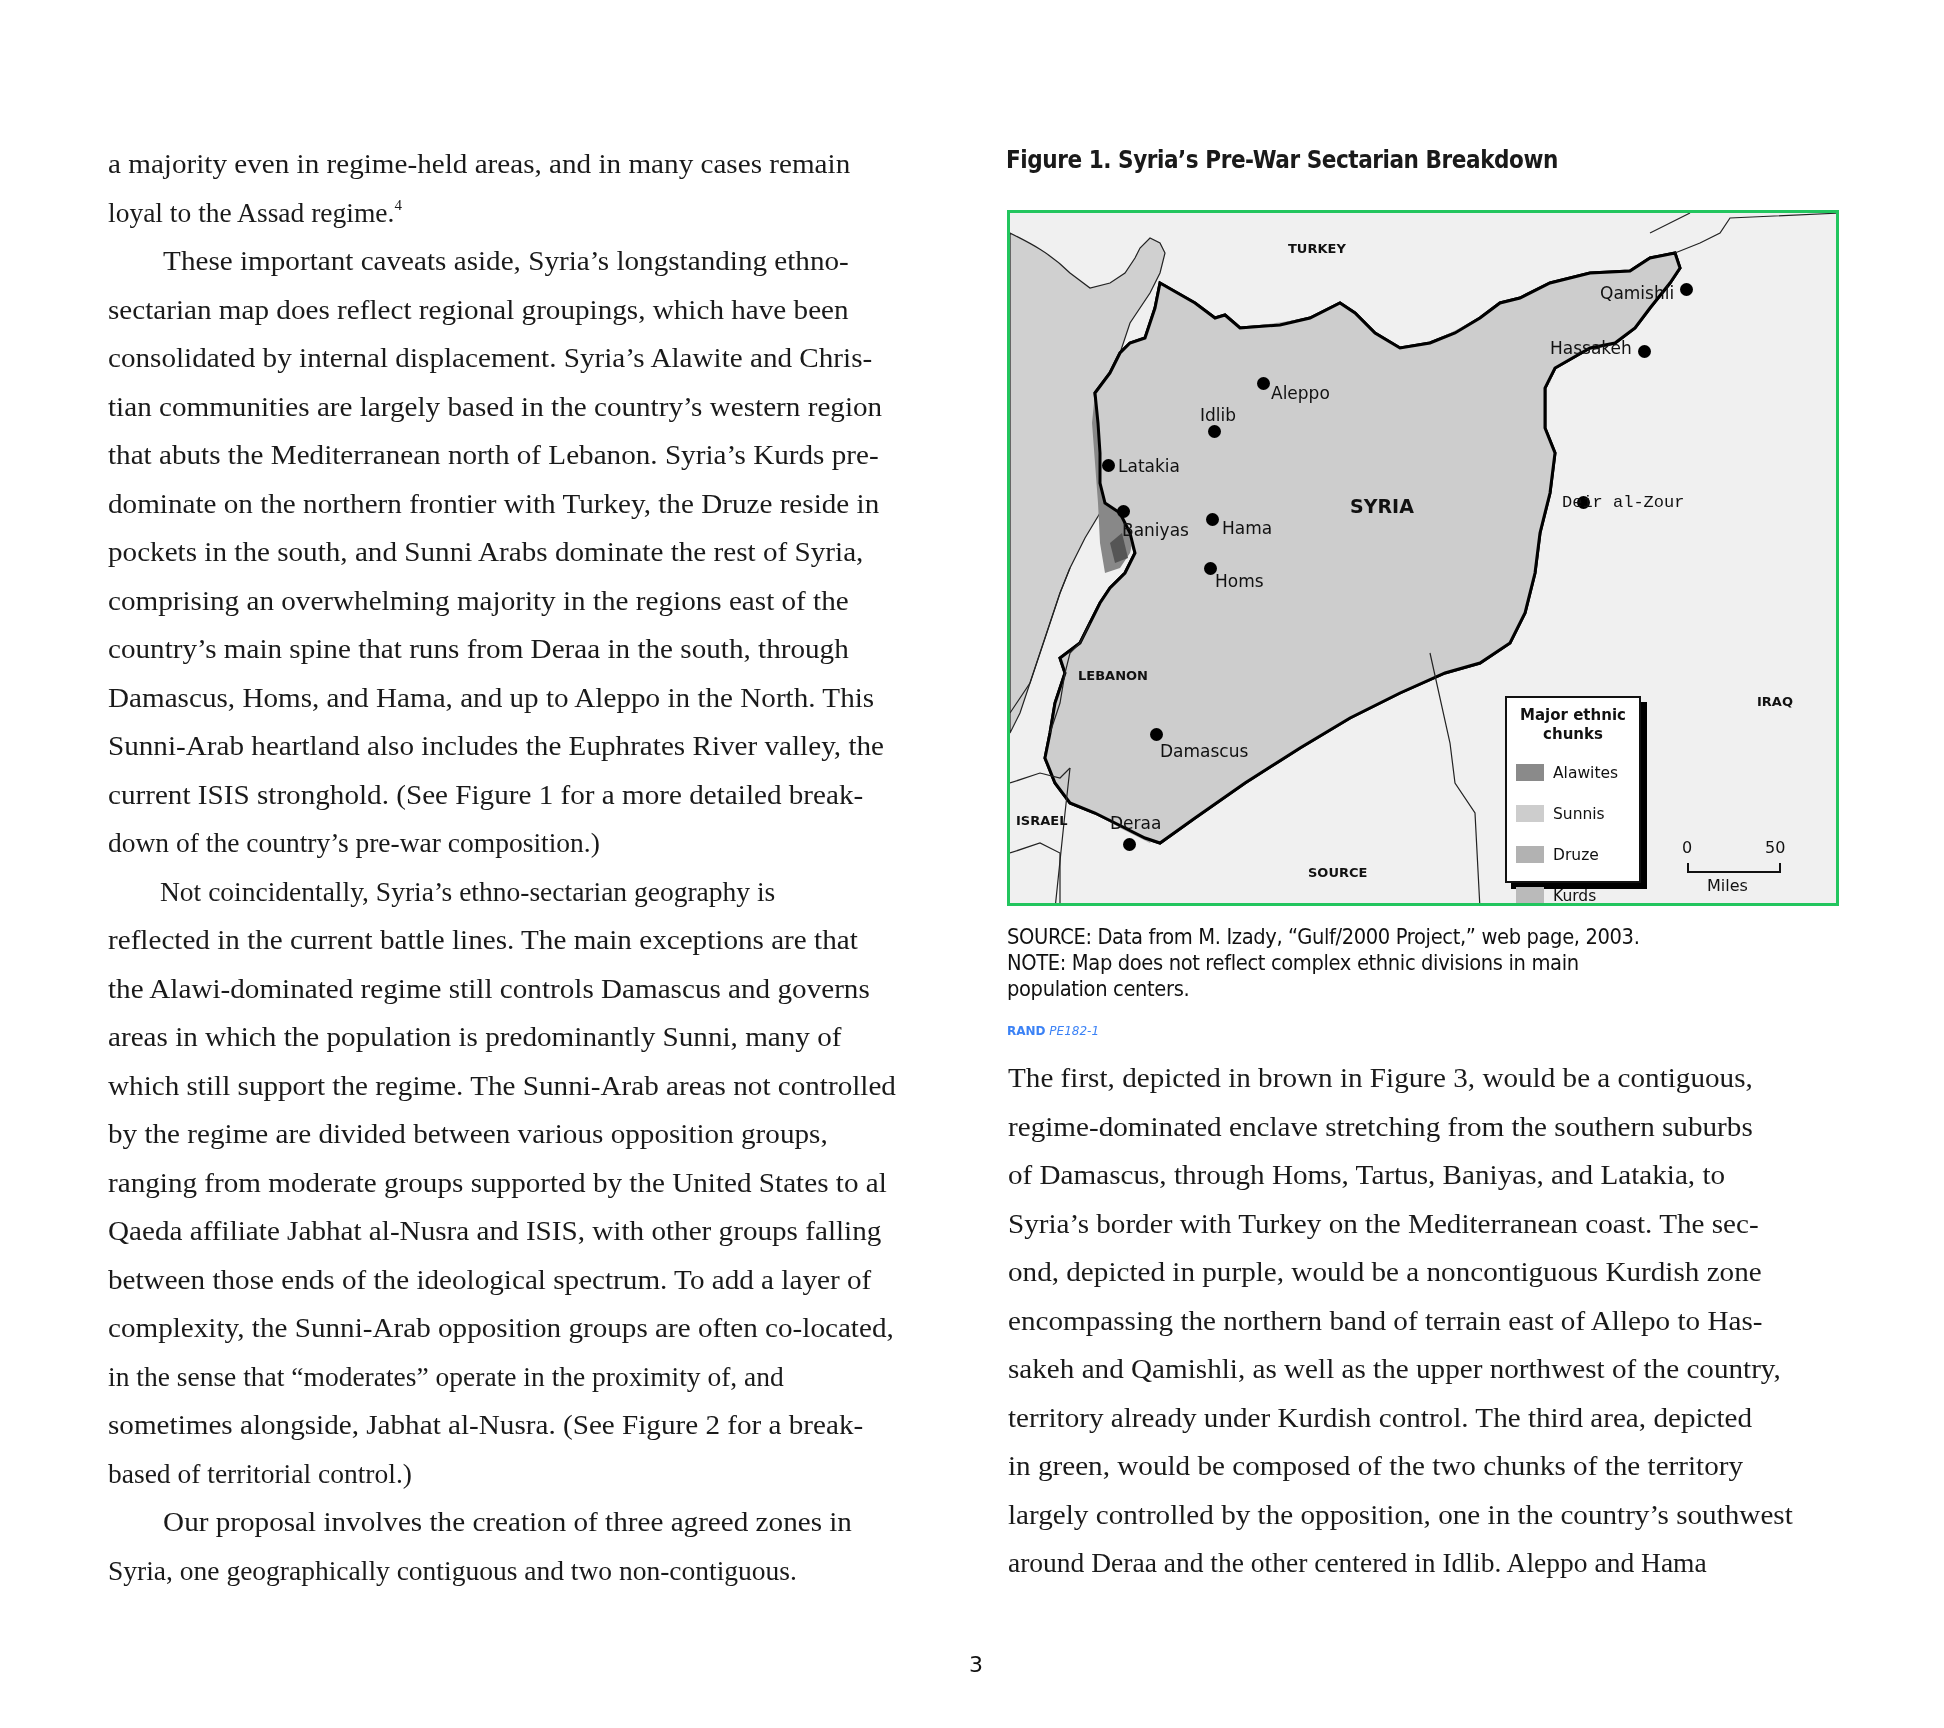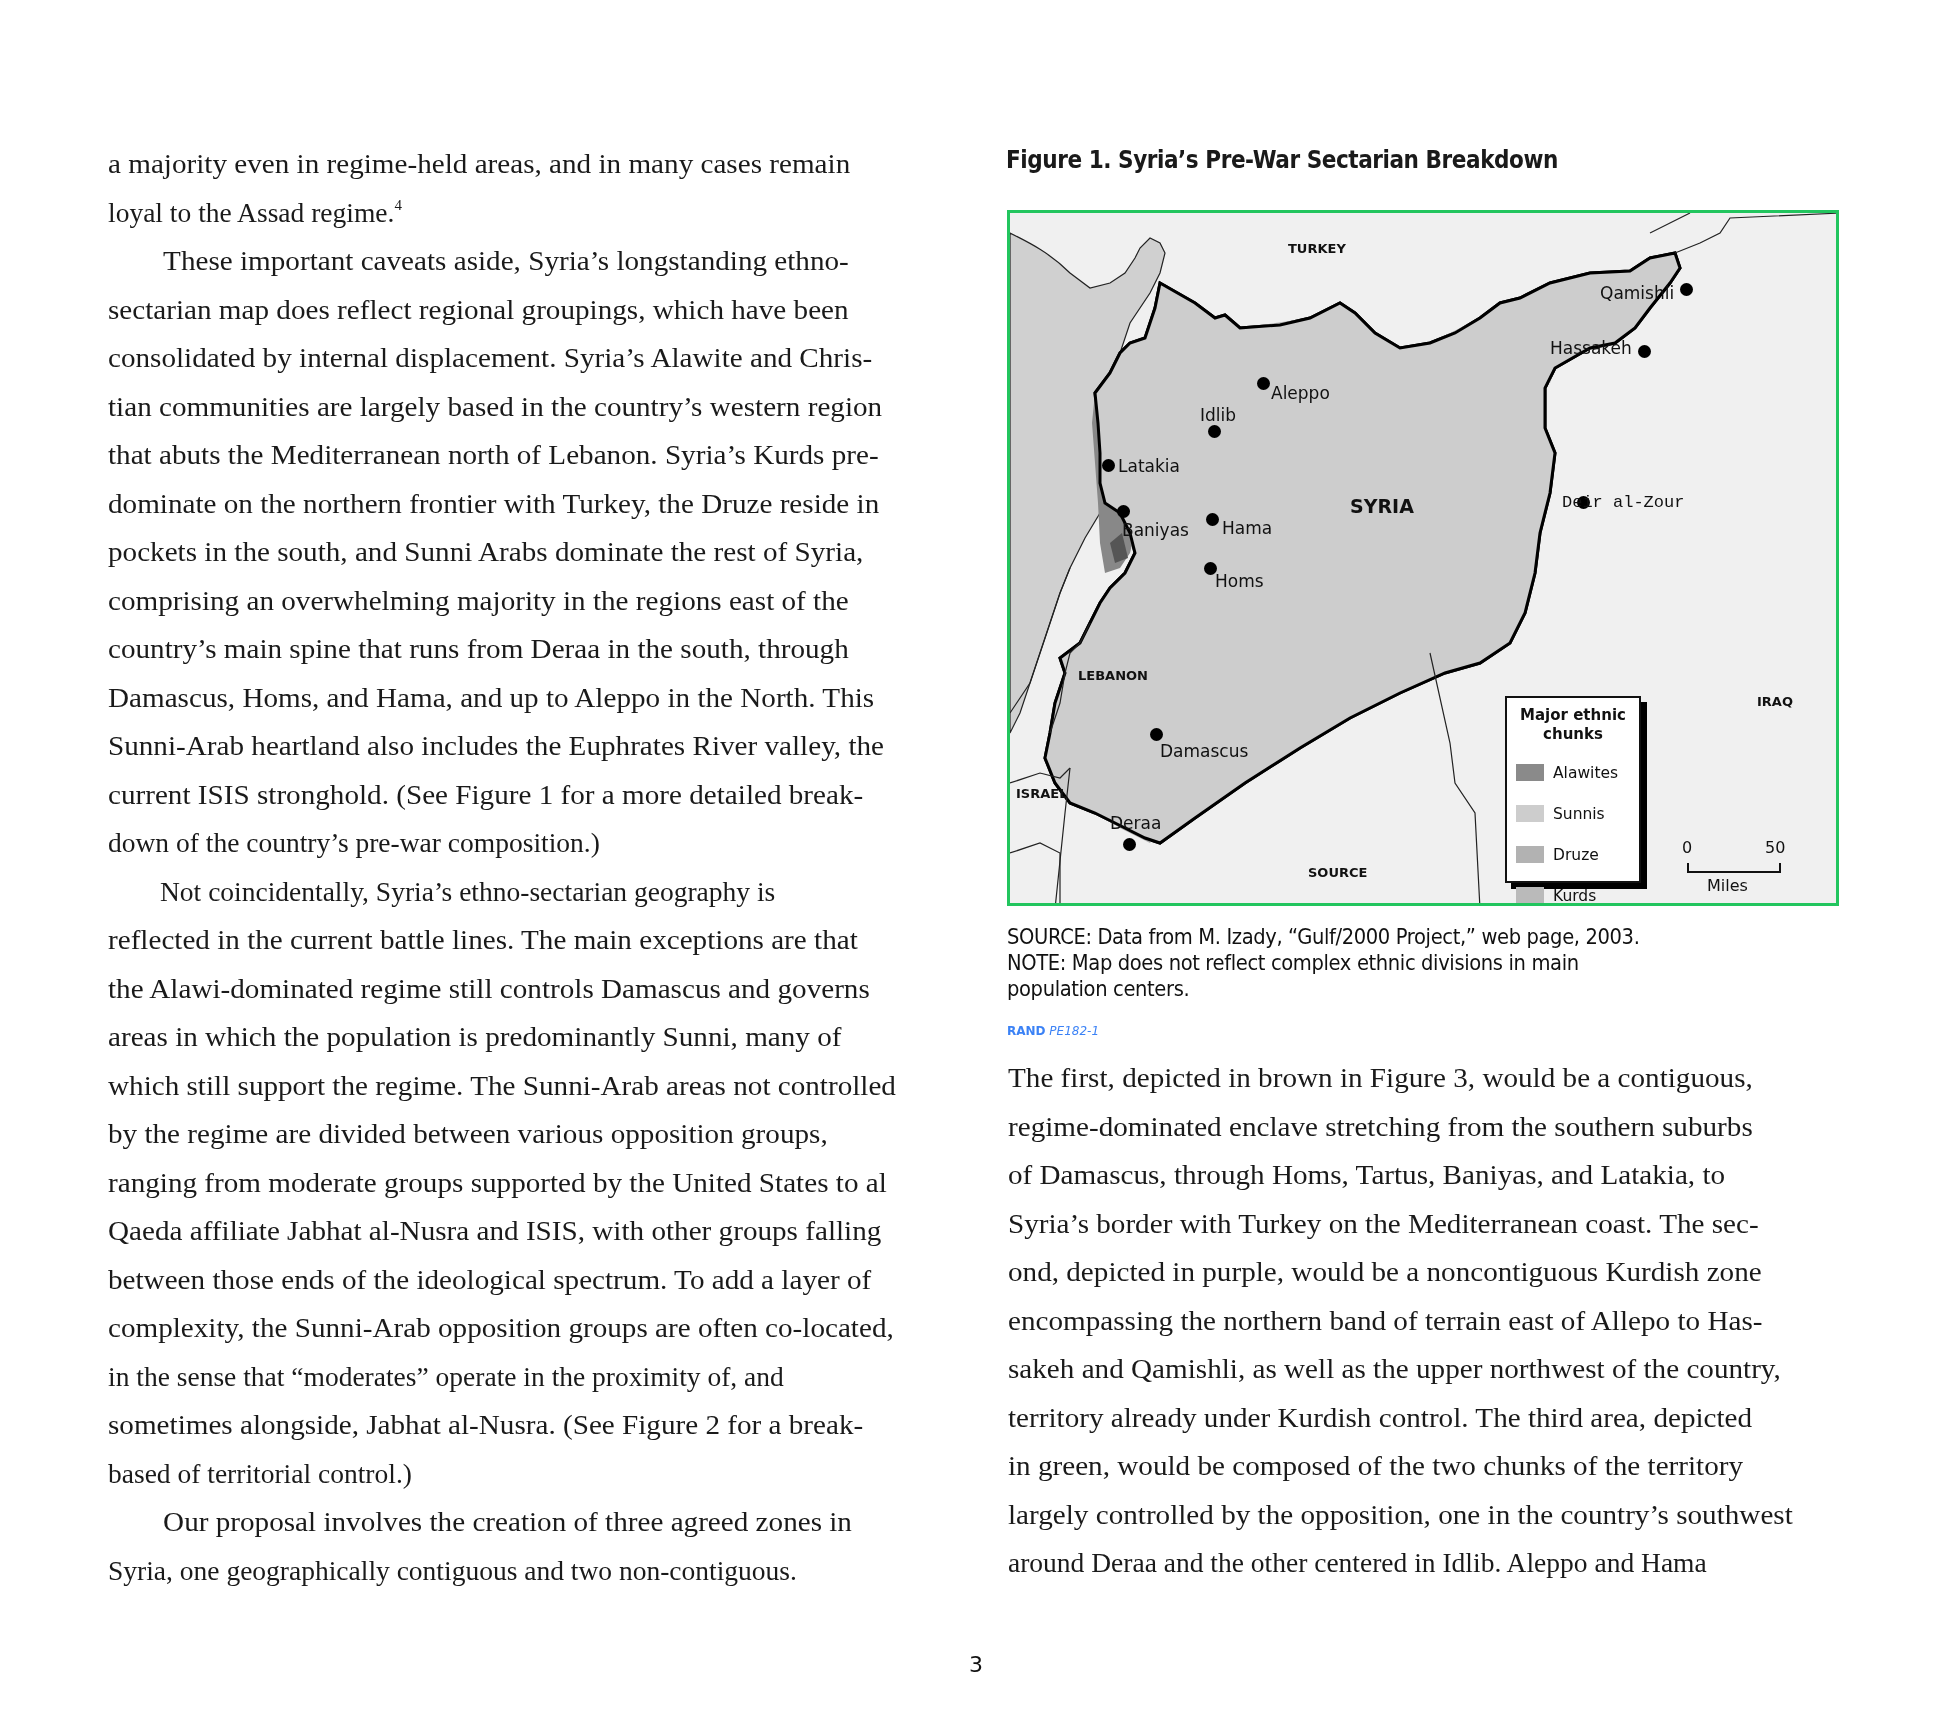--- a/index.html
+++ b/index.html
@@ -106,21 +106,21 @@
     <path d="M0,640 L30,630 L50,640 L50,696" fill="none" stroke="#222" stroke-width="1.2"></path>
     <path d="M60,555 L55,600 L45,696" fill="none" stroke="#222" stroke-width="1.2"></path>
     <path d="M420,440 L440,530 L445,570 L465,600 L470,696" fill="none" stroke="#222" stroke-width="1.2"></path>
     <path d="M665,40 L690,30 L710,20 L720,5 L832,0" fill="none" stroke="#222" stroke-width="1.2"></path>
     <path d="M640,20 L660,10 L680,0" fill="none" stroke="#222" stroke-width="1.2"></path>
   </svg>
 
   <div class="map-label country" style="left:278px; top:28px;">TURKEY</div>
   <div class="map-label syria" style="left:340px; top:282px;">SYRIA</div>
   <div class="map-label country" style="left:68px; top:455px;">LEBANON</div>
-  <div class="map-label country" style="left:6px; top:573px;">ISRAEL</div>
+  <div class="map-label country" style="left:6px; top:600px;">ISRAEL</div>
   <div class="map-label country" style="left:298px; top:652px;">SOURCE</div>
   <div class="map-label country" style="left:747px; top:433px;margin-top:48px;">IRAQ</div>
 
   <div class="dot" style="left:670px; top:70px;"></div>
   <div class="map-label city" style="left:590px; top:70px;">Qamishli</div>
 
   <div class="dot" style="left:628px; top:132px;"></div>
   <div class="map-label city" style="left:540px; top:125px;">Hassakeh</div>
 
   <div class="dot" style="left:247px; top:164px;"></div>

